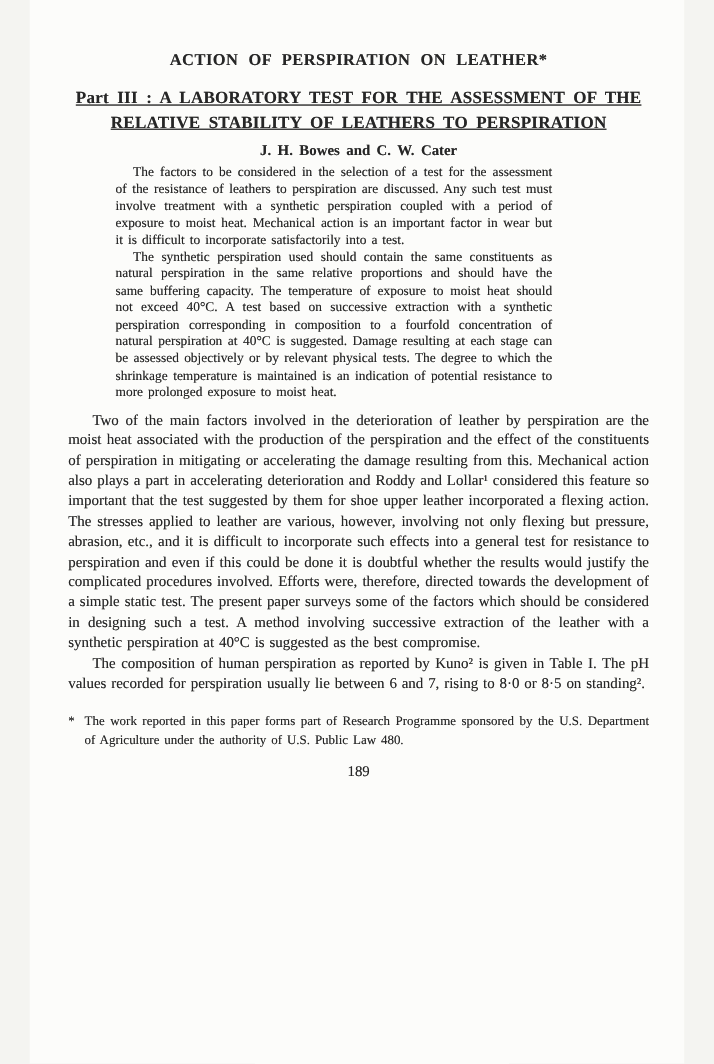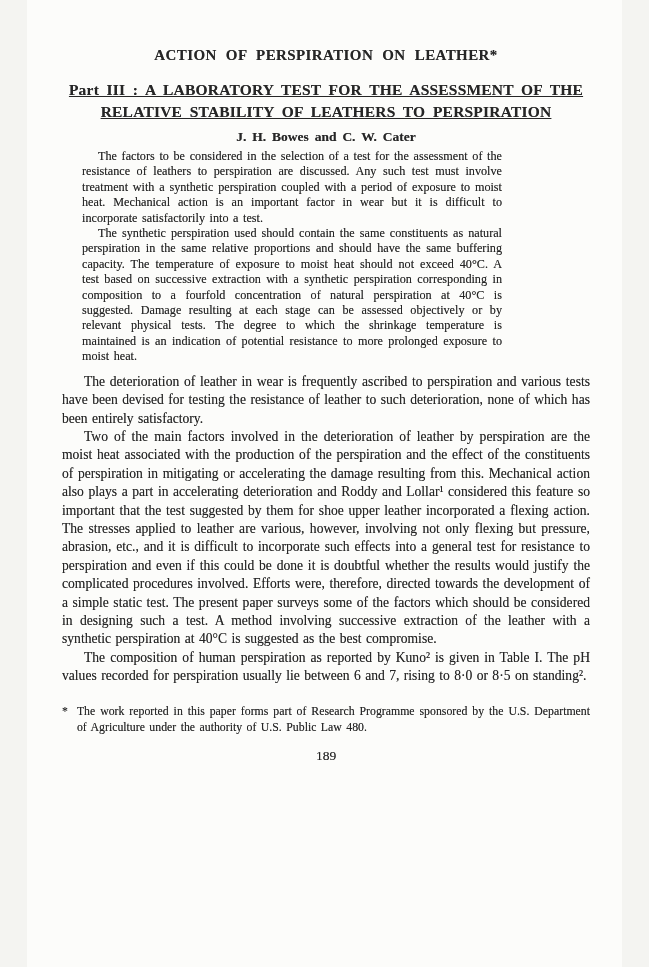--- a/index.html
+++ b/index.html
@@ -45,21 +45,21 @@
     text-align: center;
     word-spacing: 2.5px;
   }
   .summary-heading {
     margin-top: 9px;
     font-size: 13.5px;
     font-weight: bold;
     text-align: center;
   }
   .summary {
-    margin: 4px 88px 0 20px;
+    margin: 4px 88px 0 43px;
     font-size: 12.2px;
     line-height: 15.4px;
     text-align: justify;
   }
   .summary p {
     margin: 0;
     text-indent: 16px;
     word-spacing: 1.5px;
   }
   .body-text {
@@ -118,21 +118,20 @@
 
   <div class="authors">J. H. Bowes and C. W. Cater</div>
 
 
   <div class="summary">
     <p>The factors to be considered in the selection of a test for the assessment of the resistance of leathers to perspiration are discussed. Any such test must involve treatment with a synthetic perspiration coupled with a period of exposure to moist heat. Mechanical action is an important factor in wear but it is difficult to incorporate satisfactorily into a test.</p>
     <p>The synthetic perspiration used should contain the same constituents as natural perspiration in the same relative proportions and should have the same buffering capacity. The temperature of exposure to moist heat should not exceed 40°C. A test based on successive extraction with a synthetic perspiration corresponding in composition to a fourfold concentration of natural perspiration at 40°C is suggested. Damage resulting at each stage can be assessed objectively or by relevant physical tests. The degree to which the shrinkage temperature is maintained is an indication of potential resistance to more prolonged exposure to moist heat.</p>
   </div>
 
   <div class="body-text">
-    <p>The deterioration of leather in wear is frequently ascribed to perspiration and various tests have been devised for testing the resistance of leather to such deterioration, none of which has been entirely satisfactory.</p>
     <p>Two of the main factors involved in the deterioration of leather by perspiration are the moist heat associated with the production of the perspiration and the effect of the constituents of perspiration in mitigating or accelerating the damage resulting from this. Mechanical action also plays a part in accelerating deterioration and Roddy and Lollar¹ considered this feature so important that the test suggested by them for shoe upper leather incorporated a flexing action. The stresses applied to leather are various, however, involving not only flexing but pressure, abrasion, etc., and it is difficult to incorporate such effects into a general test for resistance to perspiration and even if this could be done it is doubtful whether the results would justify the complicated procedures involved. Efforts were, therefore, directed towards the development of a simple static test. The present paper surveys some of the factors which should be considered in designing such a test. A method involving successive extraction of the leather with a synthetic perspiration at 40°C is suggested as the best compromise.</p>
   </div>
 
 
   <div class="body-text section-text">
     <p>The composition of human perspiration as reported by Kuno² is given in Table I. The pH values recorded for perspiration usually lie between 6 and 7, rising to 8·0 or 8·5 on standing².</p>
   </div>
 
   <div class="footnote">
     <span class="fn-marker">*</span>

